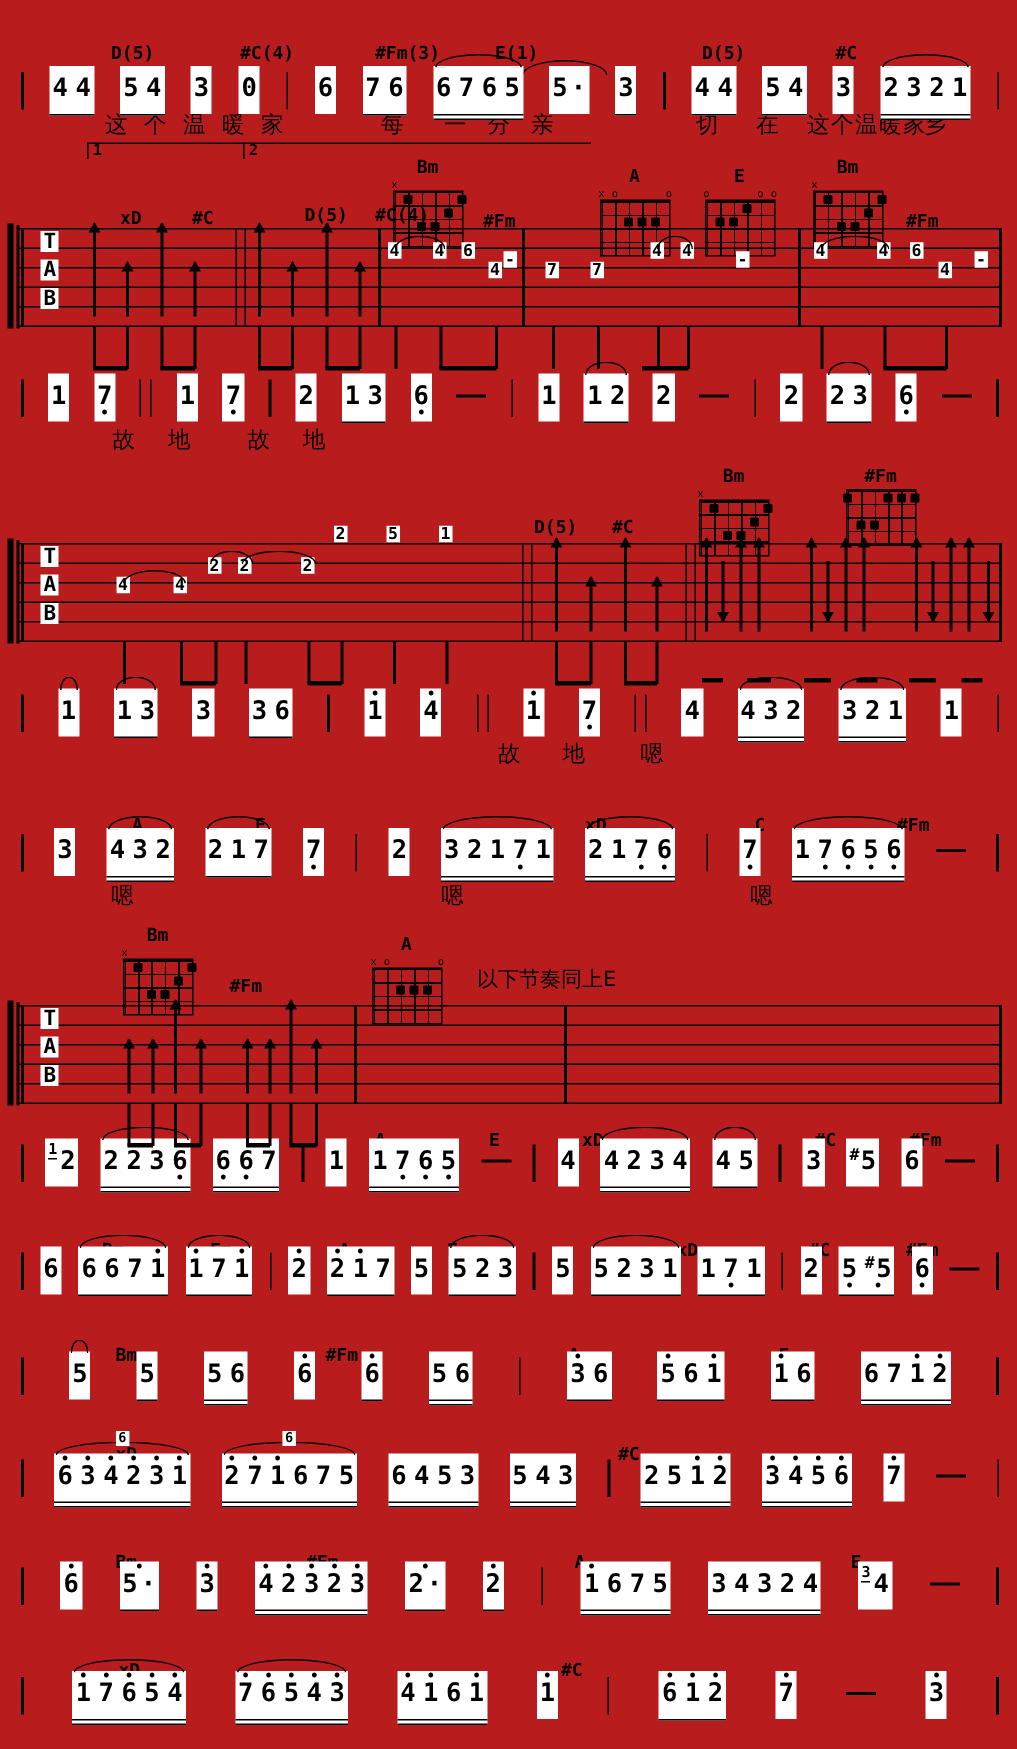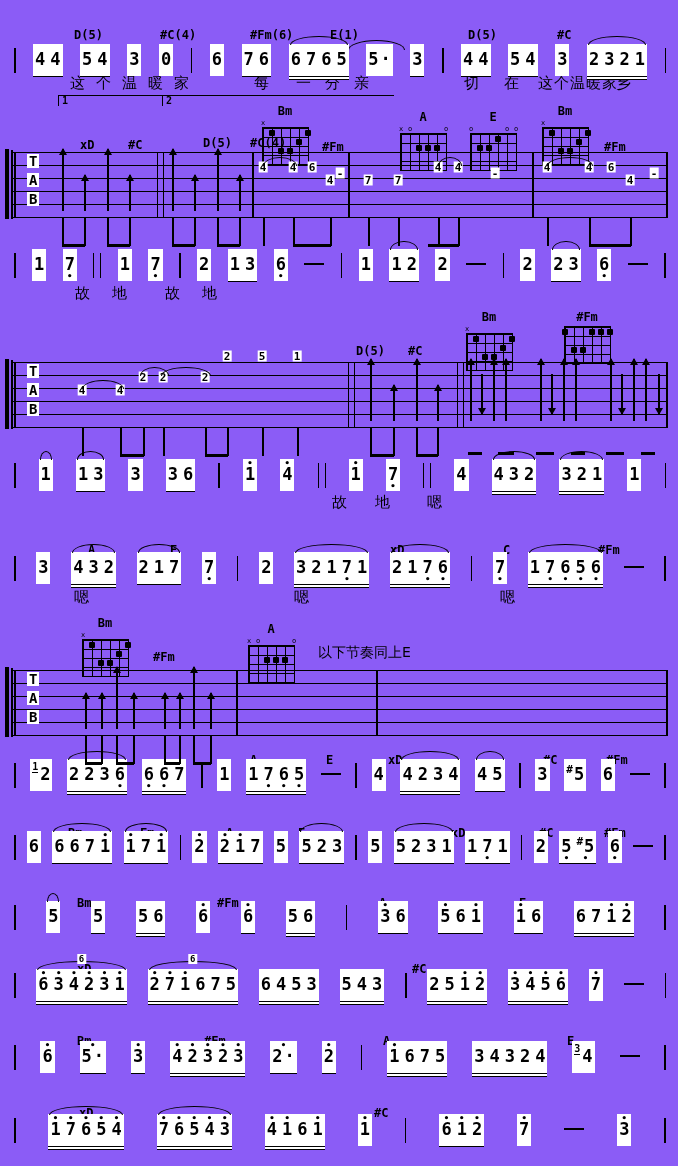--- a/index.html
+++ b/index.html
@@ -1,16 +1,16 @@
 <!DOCTYPE html>
 <html><head>
 <meta charset="utf-8">
 <style>
   html,body{margin:0;padding:0;background:#fff;color:#000;}
-  #pg{position:relative;width:678px;height:1166px;background:#8b5cf6;overflow:hidden;
+  #pg{position:relative;width:678px;height:1166px;background:#b91c1c;overflow:hidden;
       font-family:"DejaVu Sans",sans-serif;}
   
   .mline{position:absolute;left:14px;right:12px;display:flex;justify-content:space-between;
          align-items:flex-start;font:bold 17px "DejaVu Sans Mono",monospace;}
   .grp{position:relative;display:inline-flex;align-items:flex-start;gap:5px;padding:1px 2px 2px;background:#fff;}
   .u1{border-bottom:1.5px solid #000;}
   .u2{border-bottom:4px double #000;}
   .grp.a::before{content:"";position:absolute;left:1px;right:1px;top:-8px;height:8px;
       border:1.5px solid #000;border-bottom:none;border-radius:50% 50% 0 0/100% 100% 0 0;}
   .tup{position:absolute;top:-15px;left:50%;transform:translateX(-50%);
@@ -60,21 +60,21 @@
   .tdash{position:absolute;height:2.5px;background:#000;}
   .tarc{position:absolute;height:8px;border:1.2px solid #000;border-bottom:none;
         border-radius:50% 50% 0 0/100% 100% 0 0;background:transparent;}
 </style>
 </head>
 <body>
 
 <div id="pg">
     <div class="cl" style="left: 74px; top: 28px;">D(5)</div>
     <div class="cl" style="left: 160px; top: 28px;">#C(4)</div>
-    <div class="cl" style="left: 250px; top: 28px;">#Fm(6)</div>
+    <div class="cl" style="left: 250px; top: 28px;">#Fm(3)</div>
     <div class="cl" style="left: 330px; top: 28px;">E(1)</div>
     <div class="cl" style="left: 468px; top: 28px;">D(5)</div>
     <div class="cl" style="left: 557px; top: 28px;">#C</div>
     <div class="arcdec" style="left: 348px; top: 40px; width: 55px;"></div>
     <div class="lyr" style="left: 70px; top: 74px; letter-spacing: 11px;">这个温暖家</div>
     <div class="lyr" style="left: 254px; top: 74px;">每</div>
     <div class="lyr" style="left: 296px; top: 74px;">一</div>
     <div class="lyr" style="left: 325px; top: 74px;">分</div>
     <div class="lyr" style="left: 354px; top: 74px;">亲</div>
     <div class="lyr" style="left: 464px; top: 74px;">切</div>

